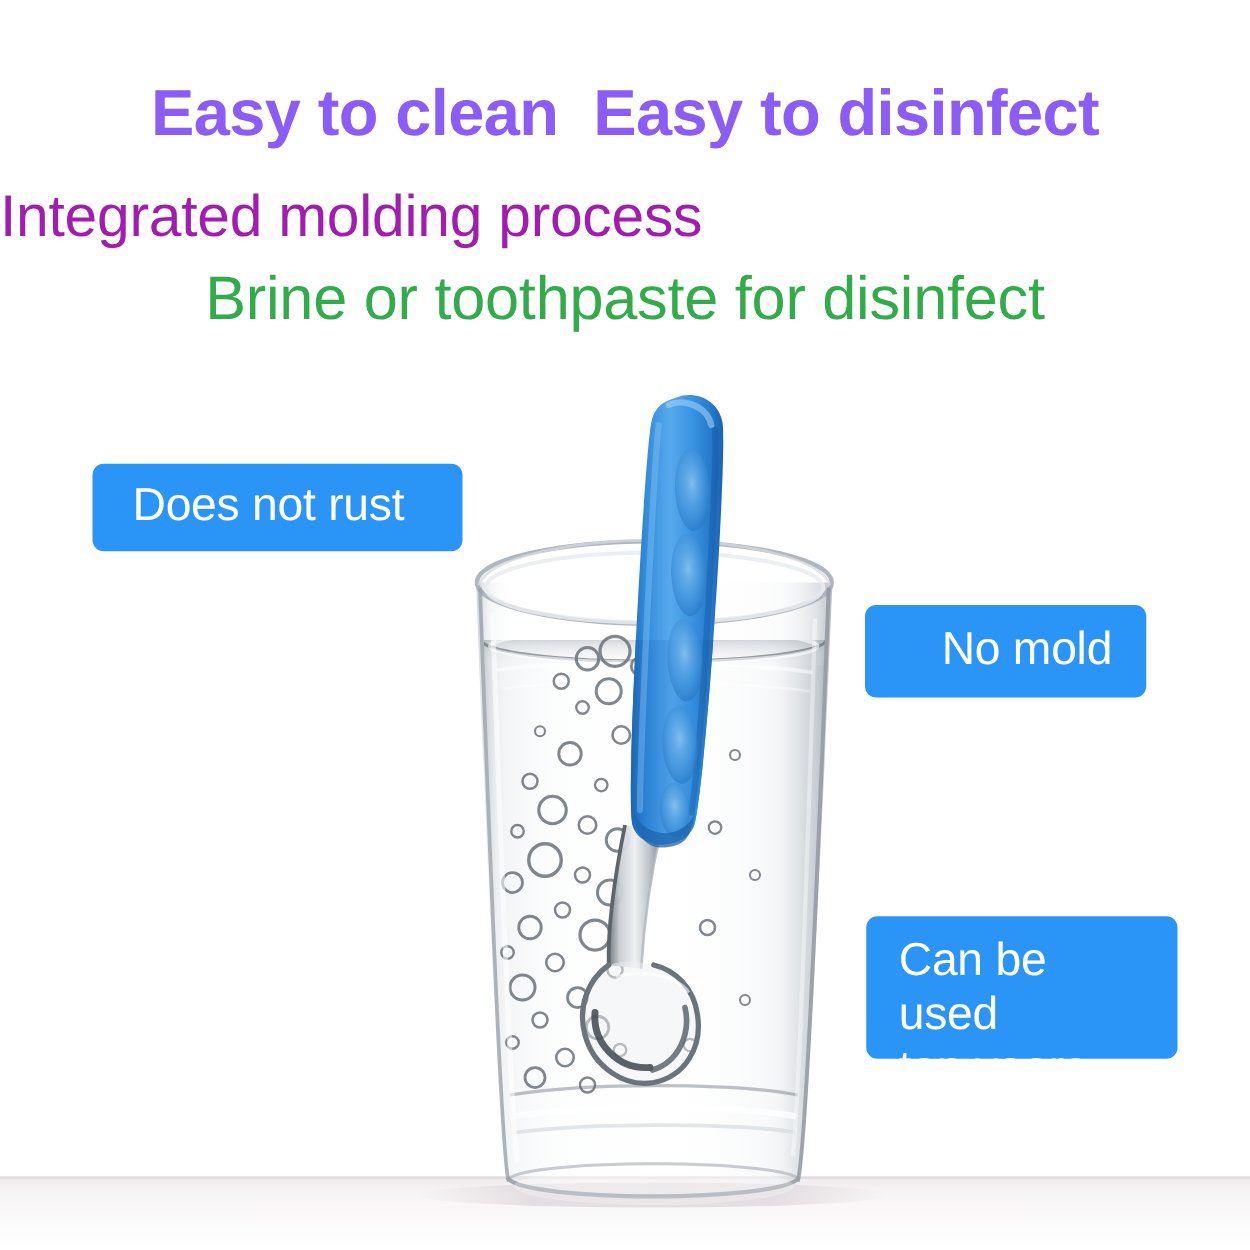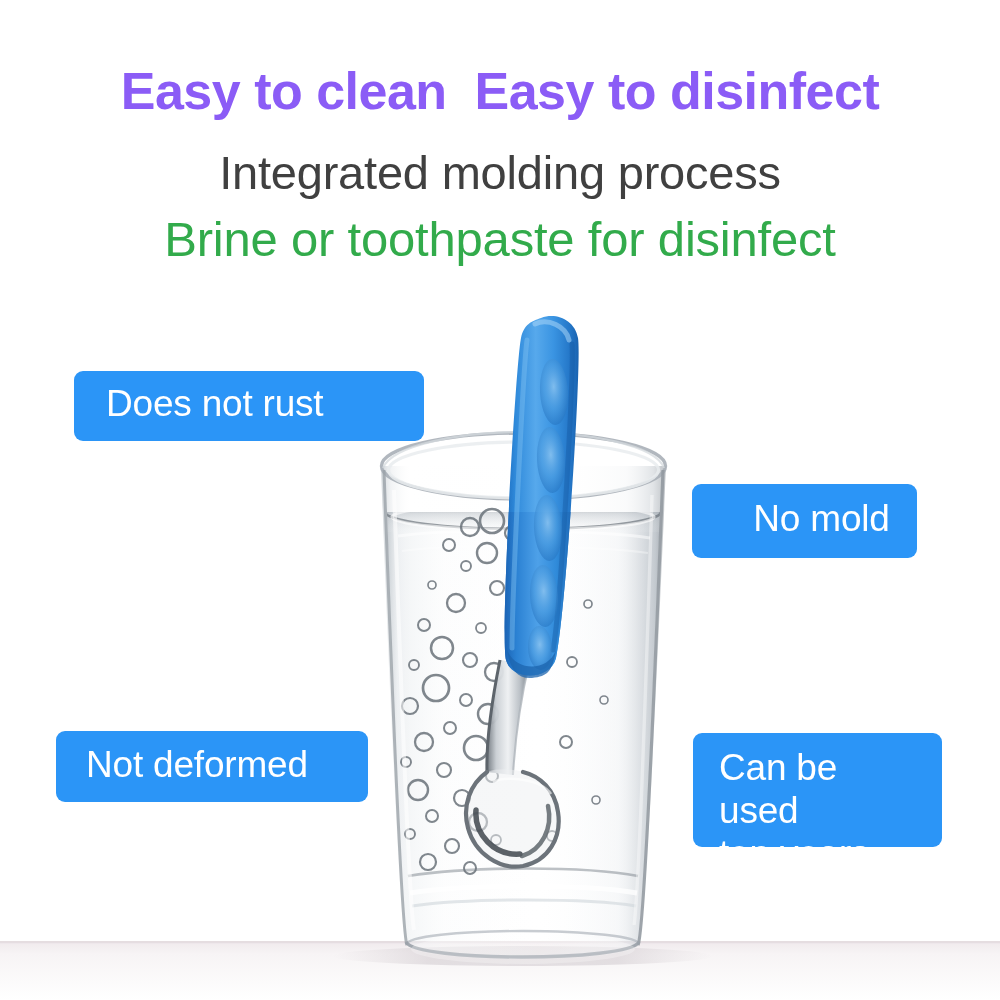--- a/index.html
+++ b/index.html
@@ -31,25 +31,24 @@
     letter-spacing: -0.5px;
     color: #8b5cf6;
     white-space: pre;
     line-height: 1.05;
   }
   .subline {
     position: absolute;
     left: 0;
     top: 148px;
     width: 1000px;
-    text-align: center;
     font-size: 47px;
     font-weight: normal;
     letter-spacing: -0.2px;
-    color: #404040;
+    color: #a21caf;
     line-height: 1.05;
   }
   .tagline {
     position: absolute;
     left: 0;
     top: 214px;
     width: 1000px;
     text-align: center;
     font-size: 49px;
     font-weight: normal;
@@ -64,21 +63,21 @@
     background: #2b95f7;
     color: #ffffff;
     border-radius: 9px;
     font-size: 37px;
     line-height: 1.16;
     font-weight: normal;
     letter-spacing: -0.2px;
     box-sizing: border-box;
     white-space: pre-line;
   }
-  .badge-rust      { left: 74px;  top: 371px; width: 350px; height: 70px;  padding: 12px 0 0 32px; }
+  .badge-rust      { left: 74px;  top: 371px; width: 296px; height: 70px;  padding: 12px 0 0 32px; }
   .badge-mold      { left: 692px; top: 484px; width: 225px; height: 74px;  padding: 14px 0 0 34px; text-align: center; }
   .badge-deformed  { left: 56px;  top: 731px; width: 312px; height: 71px;  padding: 13px 0 0 30px; }
   .badge-tenyears  { left: 693px; top: 733px; width: 249px; height: 114px; padding: 14px 16px 0 26px; }
 
   
   .scene {
     position: absolute;
     left: 0;
     top: 0;
     width: 1000px;
@@ -336,18 +335,17 @@
                    C 552,672 548,676 532,678 C 516,679 510,668 507,650 Z" fill="#1c64ad" opacity="0.75"></path>
         </g>
       </g>
     </svg>
   </div>
 
   <div class="badge badge-rust">Does not rust</div>
 
   <div class="badge badge-mold">No mold</div>
 
-  <div class="badge badge-deformed">Not deformed</div>
 
   <div class="badge badge-tenyears">Can be used
 ten years</div>
 
 </div>
 
 </body></html>

